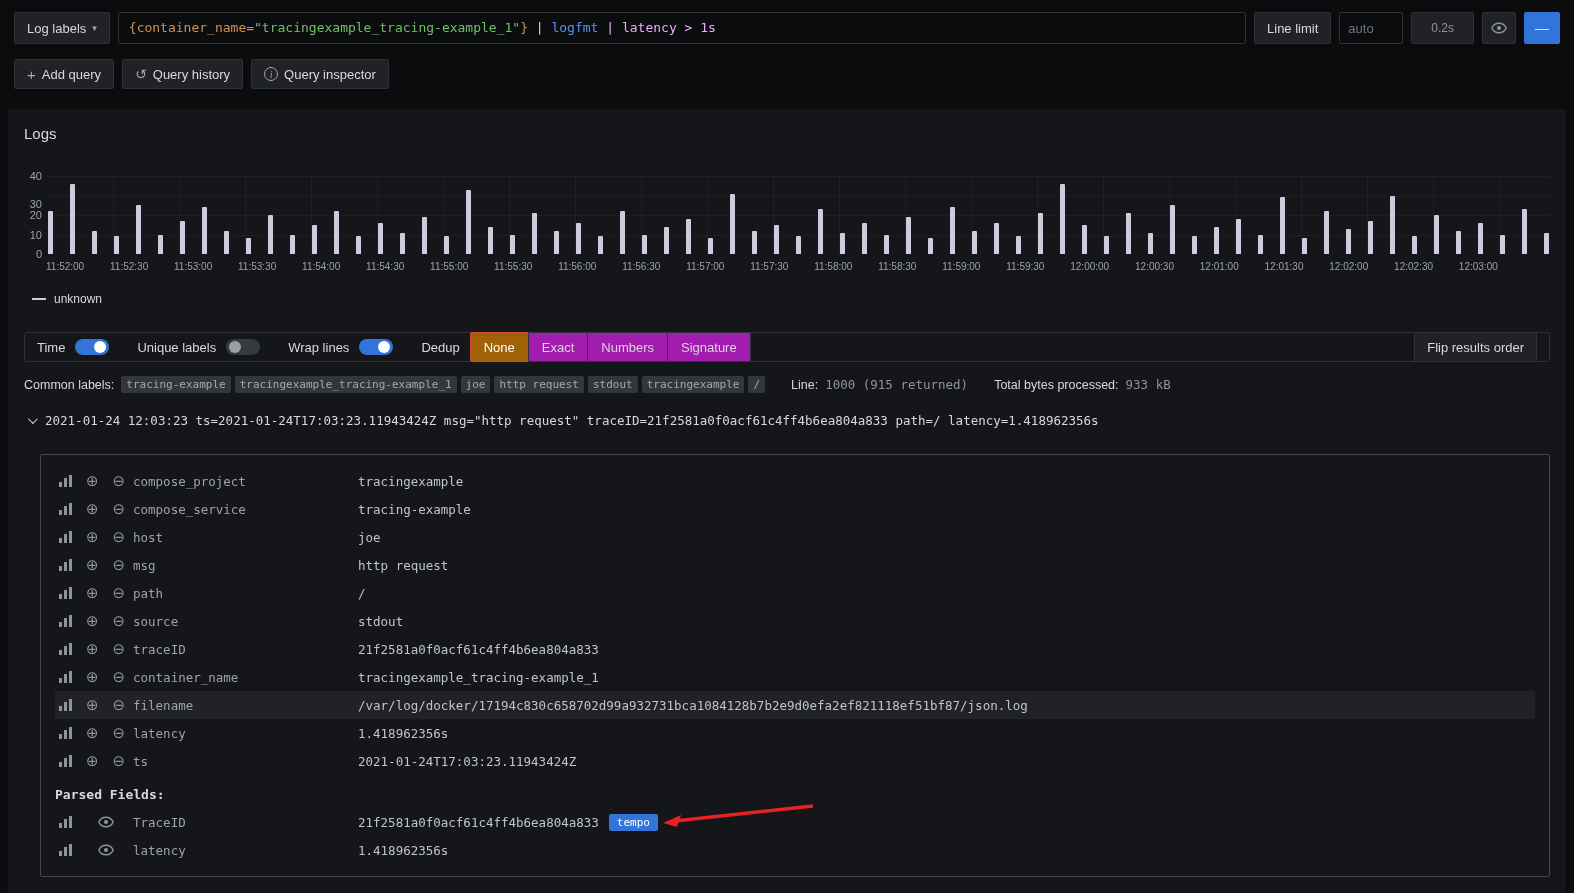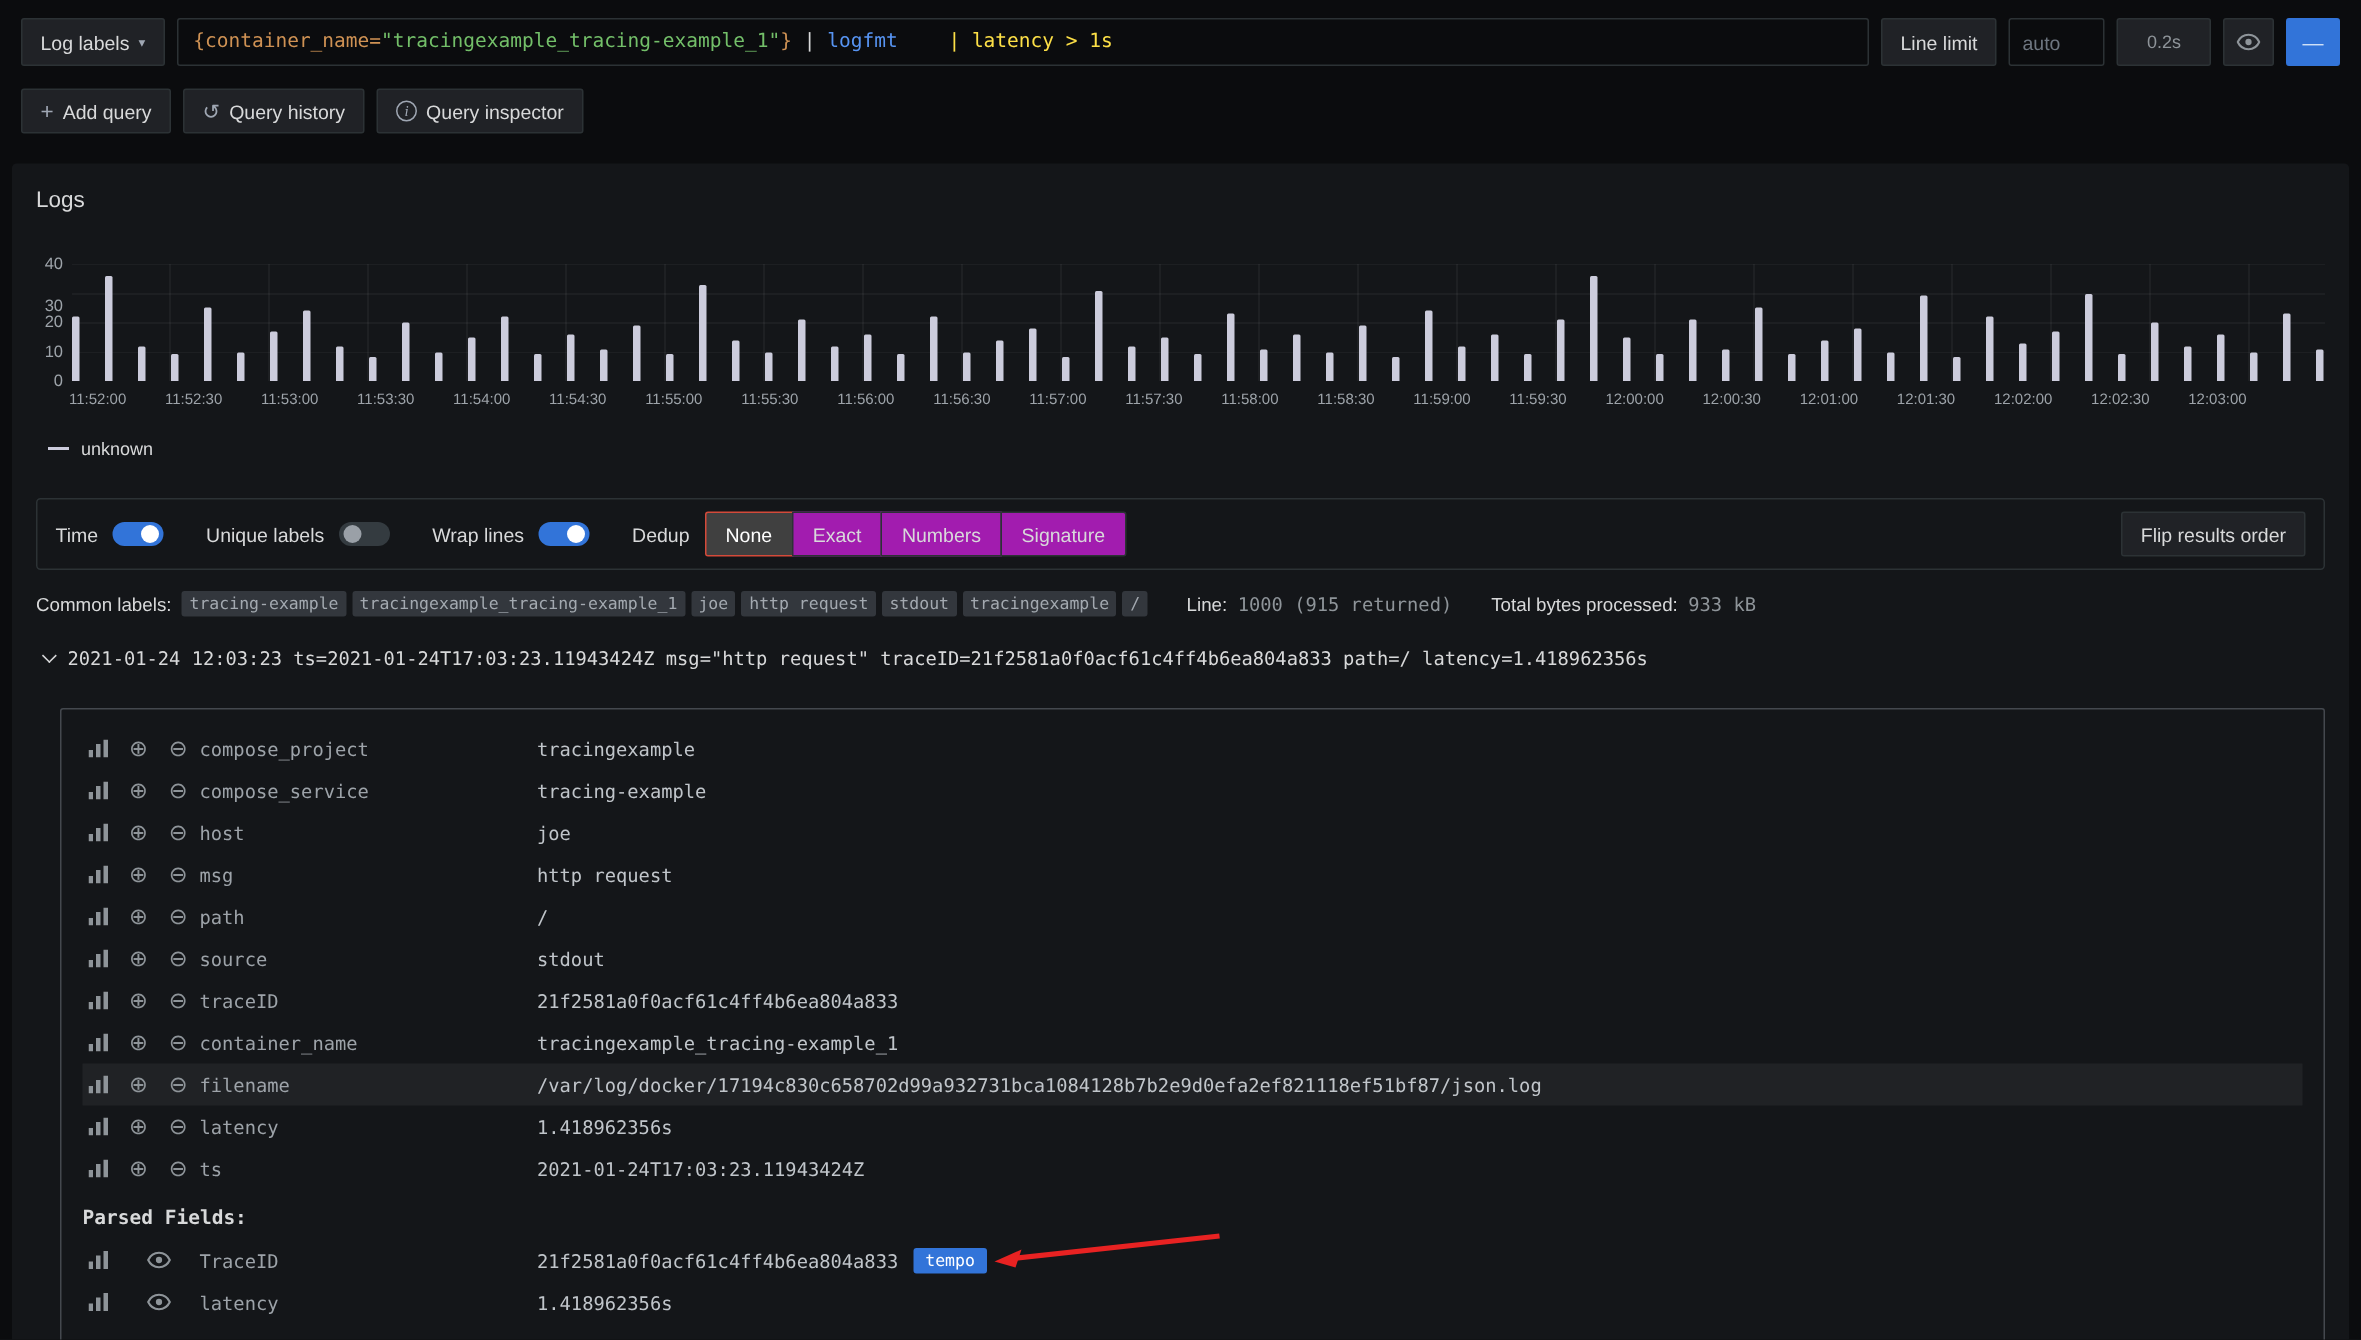--- a/index.html
+++ b/index.html
@@ -78,42 +78,42 @@
     margin:7px 0 0 22px; padding-right:52px;
     display:flex; justify-content:space-between;
   }
   .x-axis span { font-size:10px; color:#9da3a9;text-align:center; }
   .legend { margin:20px 0 0 8px; display:flex; align-items:center; gap:8px; }
   .legend-dash { width:14px; height:2px; background:#ccccdc; display:inline-block; }
   .legend-label { font-size:12px; color:#d8d9da; cursor:pointer; }
 
   
   .options {
-    margin-top:26px; height:48px;
+    margin-top:26px; height:30px;
     border:1px solid #2c3235; border-radius:3px;
     display:flex; align-items:center; gap:28px; padding:0 12px;
   }
   .opt { display:flex; align-items:center; gap:10px; }
   .opt-label { font-size:13px; font-weight:500; color:#d8d9da; }
   .switch {
     width:34px; height:16px; border-radius:9px; background:#343b40;
     position:relative; display:inline-block; cursor:pointer;
   }
   .switch .knob { position:absolute; top:2px; left:3px; width:12px; height:12px; border-radius:50%; background:#9aa0a7; }
   .switch.on { background:#3274d9; }
   .switch.on .knob { left:auto; right:3px; background:#ffffff; }
   .seg-group { display:flex; }
   .seg-btn {
     height:30px; padding:0 13px; background:#a21caf; border:1px solid #2c3235;
     color:#d8d9da; font-size:13px; margin-left:-1px; cursor:pointer;
     font-family:"Liberation Sans","DejaVu Sans",sans-serif;
   }
   .seg-btn:first-child { border-radius:2px 0 0 2px; margin-left:0; }
   .seg-btn:last-child { border-radius:0 2px 2px 0; }
-  .seg-btn.selected { background:#404040; border-color:#d44a3a; color:#fff; font-weight:500; }
+  .seg-btn.selected { background:#a16207; border-color:#d44a3a; color:#fff; font-weight:500; }
   .flip { margin-left:auto; height:30px; }
 
   
   .meta { margin-top:14px; display:flex; align-items:center; flex-wrap:nowrap; }
   .meta-label { font-size:12.5px; font-weight:500; color:#d8d9da; margin-right:7px; white-space:nowrap; }
   .meta-label.gap { margin-left:26px; }
   .meta-value { font-family:"DejaVu Sans Mono","Liberation Mono",monospace; font-size:12.5px; color:#8e9499; white-space:nowrap; }
   .chips { display:inline-flex; gap:4px; }
   .chip-label {
     background:#33373d; color:#a3a9b0; border-radius:2px; padding:2px 5px;
@@ -152,21 +152,21 @@
 </style>
 </head>
 <body>
 
 <div class="topbar">
   <div class="row query-row">
     <button class="btn">
       <span>Log labels</span>
       <span class="caret">▾</span>
     </button>
-    <div class="query-field"><span style="color: rgb(207, 146, 84);">{container_name=</span><span style="color: rgb(115, 191, 105);">"tracingexample_tracing-example_1"</span><span style="color: rgb(207, 146, 84);">}</span><span style="color: rgb(216, 217, 218);"> | </span><span style="color: rgb(87, 148, 242);">logfmt</span><span style="color: #fde047; margin-left: 26px;"> | latency &gt; 1s</span></div>
+    <div class="query-field"><span style="color: rgb(207, 146, 84);">{container_name=</span><span style="color: rgb(115, 191, 105);">"tracingexample_tracing-example_1"</span><span style="color: rgb(207, 146, 84);">}</span><span style="color: rgb(216, 217, 218);"> | </span><span style="color: rgb(87, 148, 242);">logfmt</span><span style="color: #f0abfc;"> | latency &gt; 1s</span></div>
     <button class="btn">
       <span>Line limit</span>
     </button>
     <input class="text-input" placeholder="auto" style="">
     <div class="elapsed">0.2s</div>
     <button class="btn icon-btn">
       <span class="ic">
         <svg width="16" height="12" viewBox="0 0 16 12">
             <path d="M8 1.2C4.8 1.2 2.1 3.2.8 6c1.3 2.8 4 4.8 7.2 4.8s5.9-2 7.2-4.8C13.9 3.2 11.2 1.2 8 1.2z" fill="none" stroke="currentColor" stroke-width="1.4"></path>
             <circle cx="8" cy="6" r="2.1" fill="currentColor"></circle>

